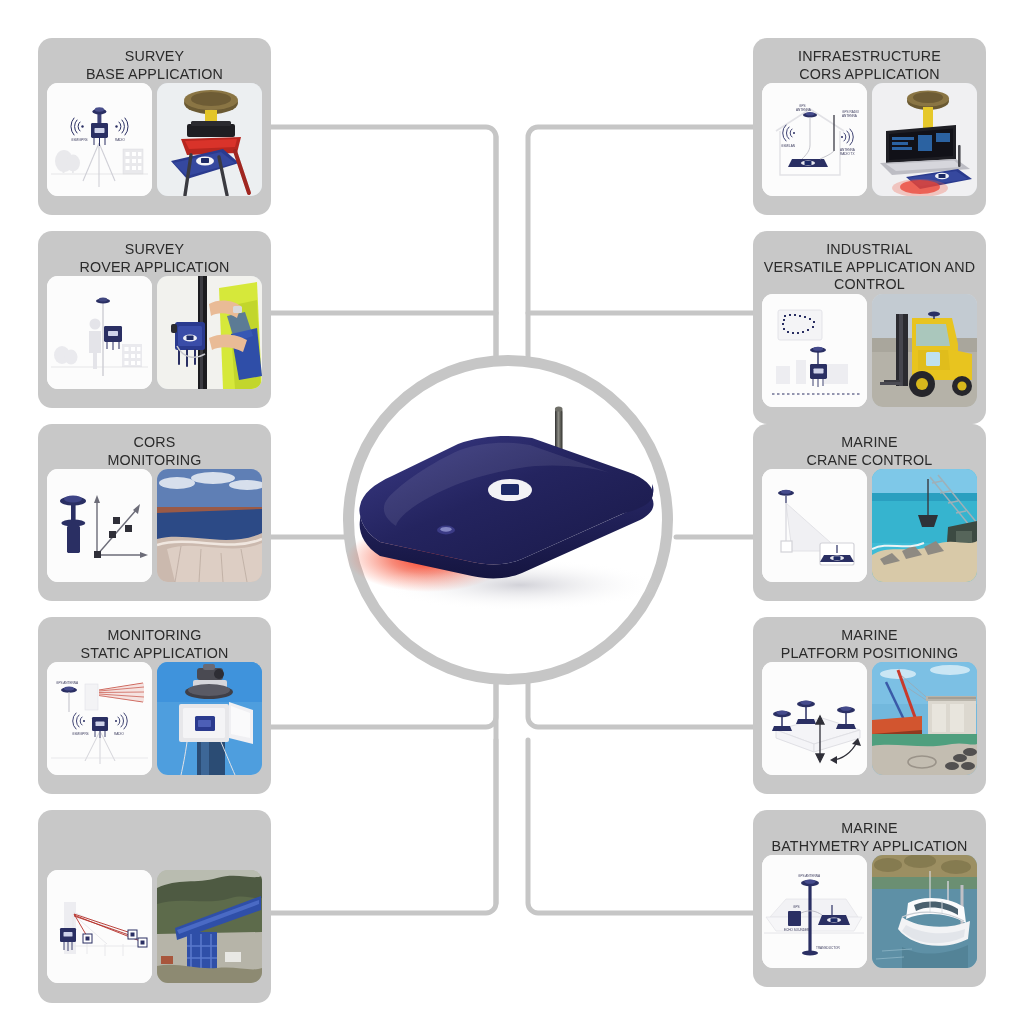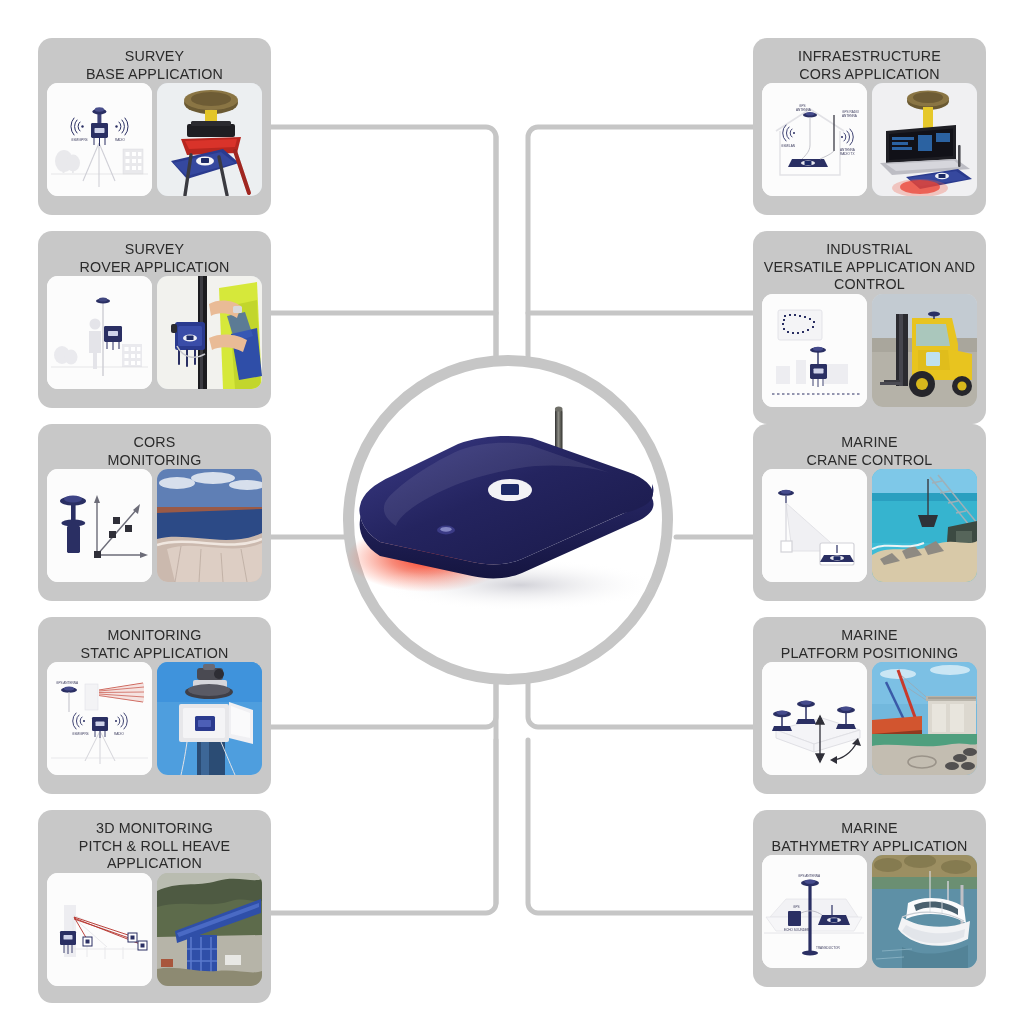--- a/index.html
+++ b/index.html
@@ -483,23 +483,20 @@
           <g stroke="#e2e2e6" stroke-width="1" fill="none">
             <path d="M30,80 C28,94 26,104 24,113"></path>
             <path d="M64,80 C70,94 74,104 78,113"></path>
           </g>
         </svg>
       </div>
     </div>
   </div>
 
   <div class="card c-h2" style="left:38px; top:810px; width:233px;">
-    <div class="card-title">3D MONITORING
-PITCH &amp; ROLL HEAVE
-APPLICATION</div>
     <div class="panels">
       <div class="panel schematic">
         <svg class="sch" viewBox="0 0 105 113">
           <rect width="105" height="113" fill="#fcfcfc"></rect>
 
           <rect x="17" y="32" width="12" height="52" fill="#ededf1"></rect>
 
           <g stroke="#e6e6ea" stroke-width="0.9" fill="none">
             <path d="M26,42 L96,72"></path>
               <path d="M26,44 L60,74"></path>

